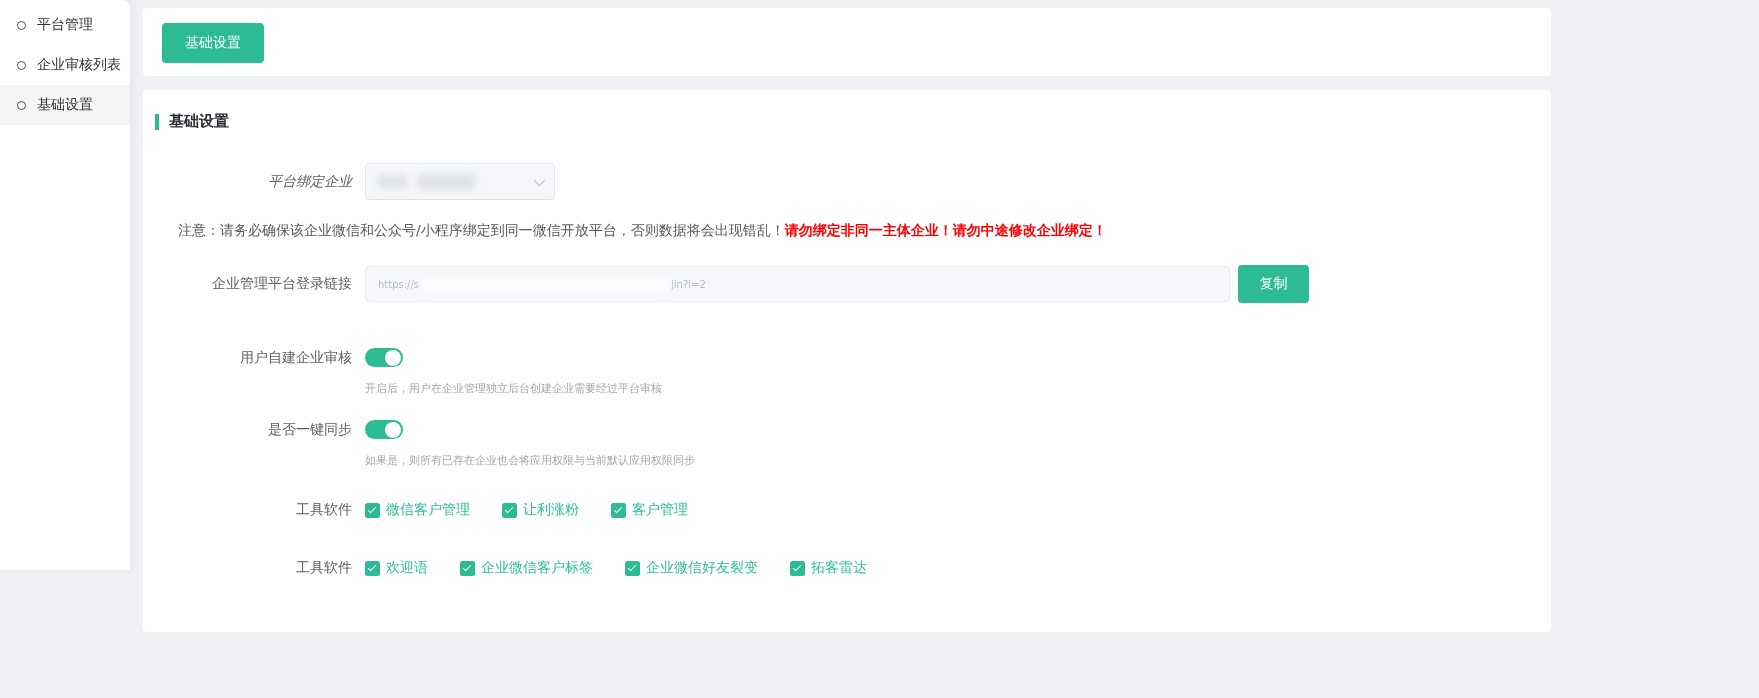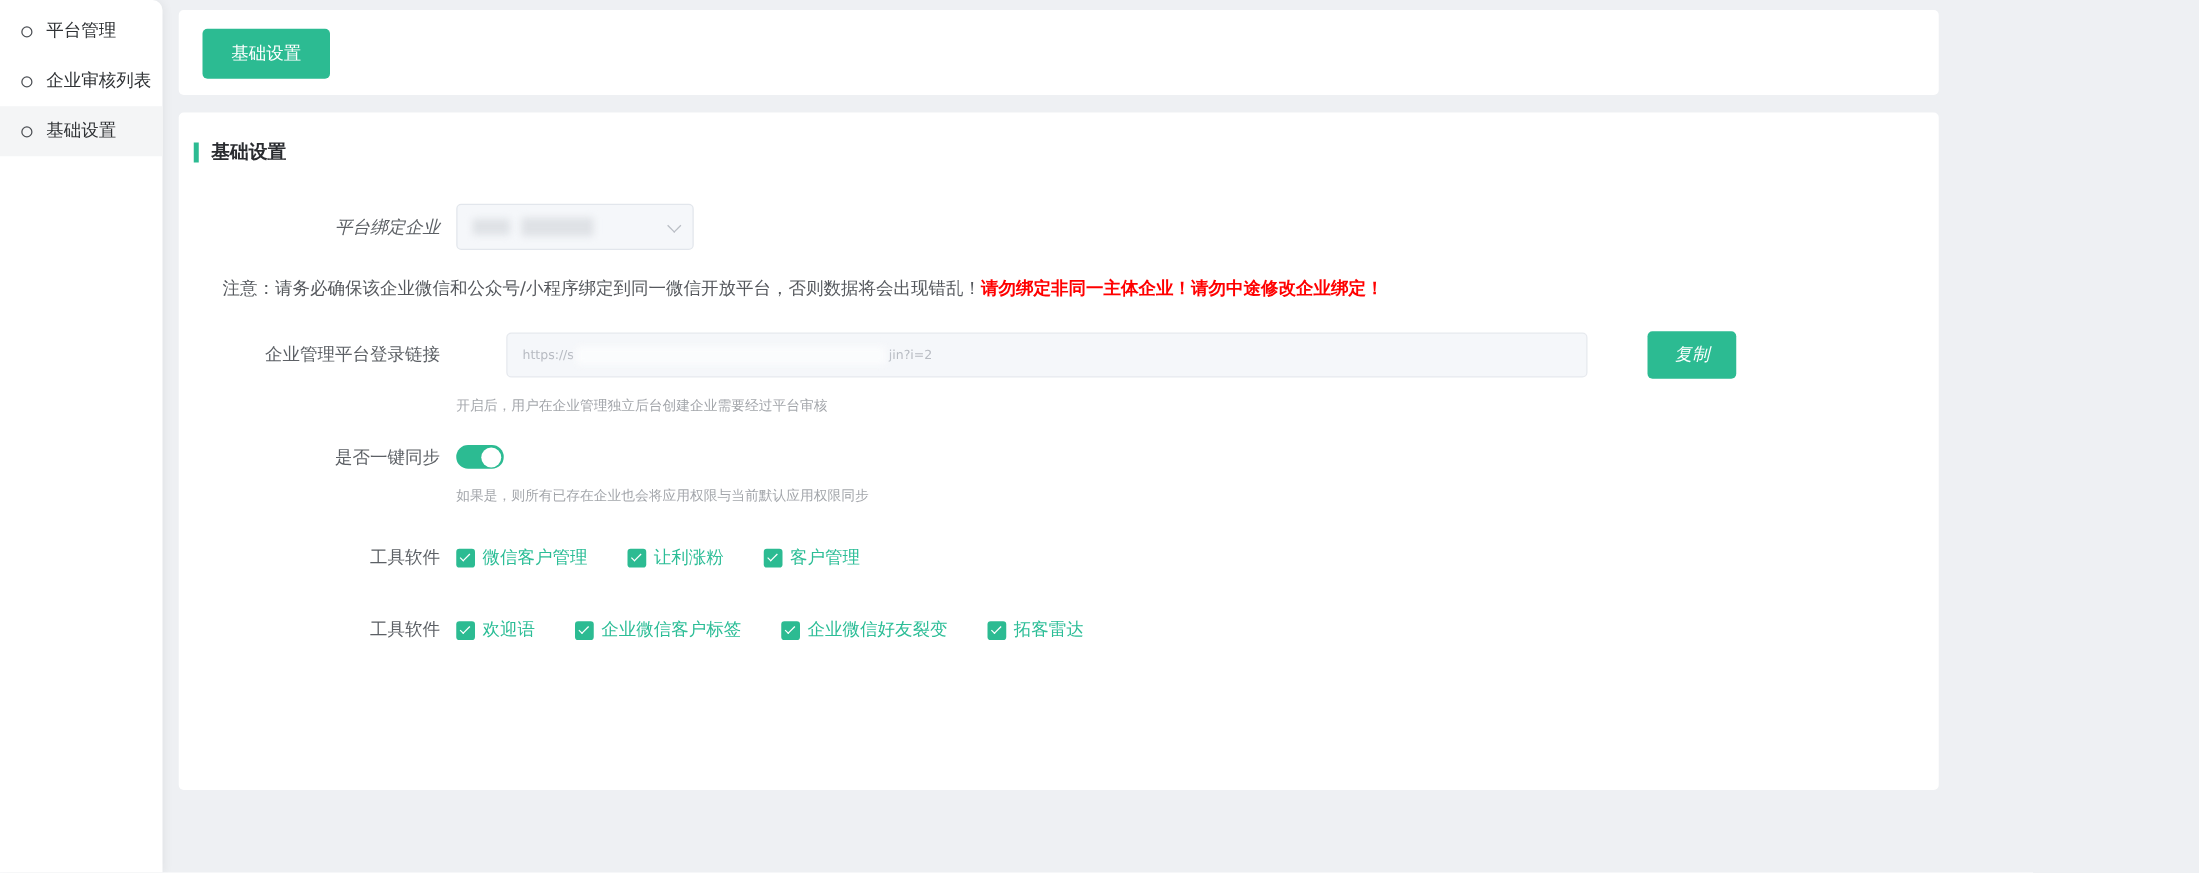--- a/index.html
+++ b/index.html
@@ -8,21 +8,21 @@
     background: #eef0f3;
     font-family: "DejaVu Sans", "Liberation Sans", sans-serif;
     font-size: 14px;
     color: #303133;
     overflow: hidden;
   }
   .app { display: flex; width: 1759px; height: 698px; }
 
   
   .sidebar {
-    width: 130px; height: 698px; background: #ffffff;
+    width: 130px; height: 570px; background: #ffffff;
     padding-top: 5px; flex-shrink: 0;
     box-shadow: 2px 0 8px rgba(0,0,0,0.05);
     border-top-right-radius: 8px;
     position: relative; z-index: 2;
   }
   .side-item {
     height: 40px; display: flex; align-items: center;
     padding-left: 17px; cursor: pointer; color: #2f3235;
   }
   .side-item.active { background: #f4f5f6; }
@@ -80,37 +80,36 @@
   .b2 { width: 58px; height: 15px; }
   .chevron {
     width: 8px; height: 8px; border-right: 1.5px solid #b9bdc4;
     border-bottom: 1.5px solid #b9bdc4; transform: rotate(45deg) translateY(-2px);
   }
 
   .notice { margin-top: 22px; color: #55585d; margin-left: 35px; }
   .notice .warn { color: #ff0000; font-weight: bold; }
 
   
-  .row-url { margin-top: 25px; gap: 40px; }
+  .row-url { margin-top: 25px; }
   .url-input {
     width: 865px; height: 36px; background: #f5f7fa;
     border: 1px solid #e6e9ee; border-radius: 4px;
     display: flex; align-items: center; padding: 0 12px;
     color: #b7bbc2; font-size: 10px; cursor: not-allowed;
   }
   .url-blob {
     width: 248px; height: 15px; margin: 0 2px;
     background: #fbfcfd; border-radius: 2px; filter: blur(3px);
   }
   .copy-btn {
     margin-left: 8px; height: 38px; min-width: 71px; border: none;
     background: #2cbb92; color: #fff; font-size: 14px;
     border-radius: 4px; cursor: pointer; padding: 0 20px;
     font-family: "DejaVu Sans", "Liberation Sans", sans-serif;
-    font-style: italic;
   }
 
   
   .row-toggle1 { margin-top: 45px; }
   .row-toggle2 { margin-top: 24px; }
   .switch {
     width: 38px; height: 19px; background: #2cbb92; border-radius: 10px;
     position: relative; cursor: pointer;
   }
   .switch .knob {
@@ -187,20 +186,26 @@
       <div class="frow row-url">
         <div class="flabel">企业管理平台登录链接</div>
         <div class="url-input">
           <span>https://s</span>
           <span class="url-blob"></span>
           <span>jin?i=2</span>
         </div>
         <button class="copy-btn">复制</button>
       </div>
 
+      <div class="frow row-toggle1">
+        <div class="flabel">用户自建企业审核</div>
+        <div class="switch">
+          <div class="knob"></div>
+        </div>
+      </div>
       <div class="helper indent">开启后，用户在企业管理独立后台创建企业需要经过平台审核</div>
 
 
       <div class="frow row-toggle2">
         <div class="flabel">是否一键同步</div>
         <div class="switch">
           <div class="knob"></div>
         </div>
       </div>
       <div class="helper indent">如果是，则所有已存在企业也会将应用权限与当前默认应用权限同步</div>

